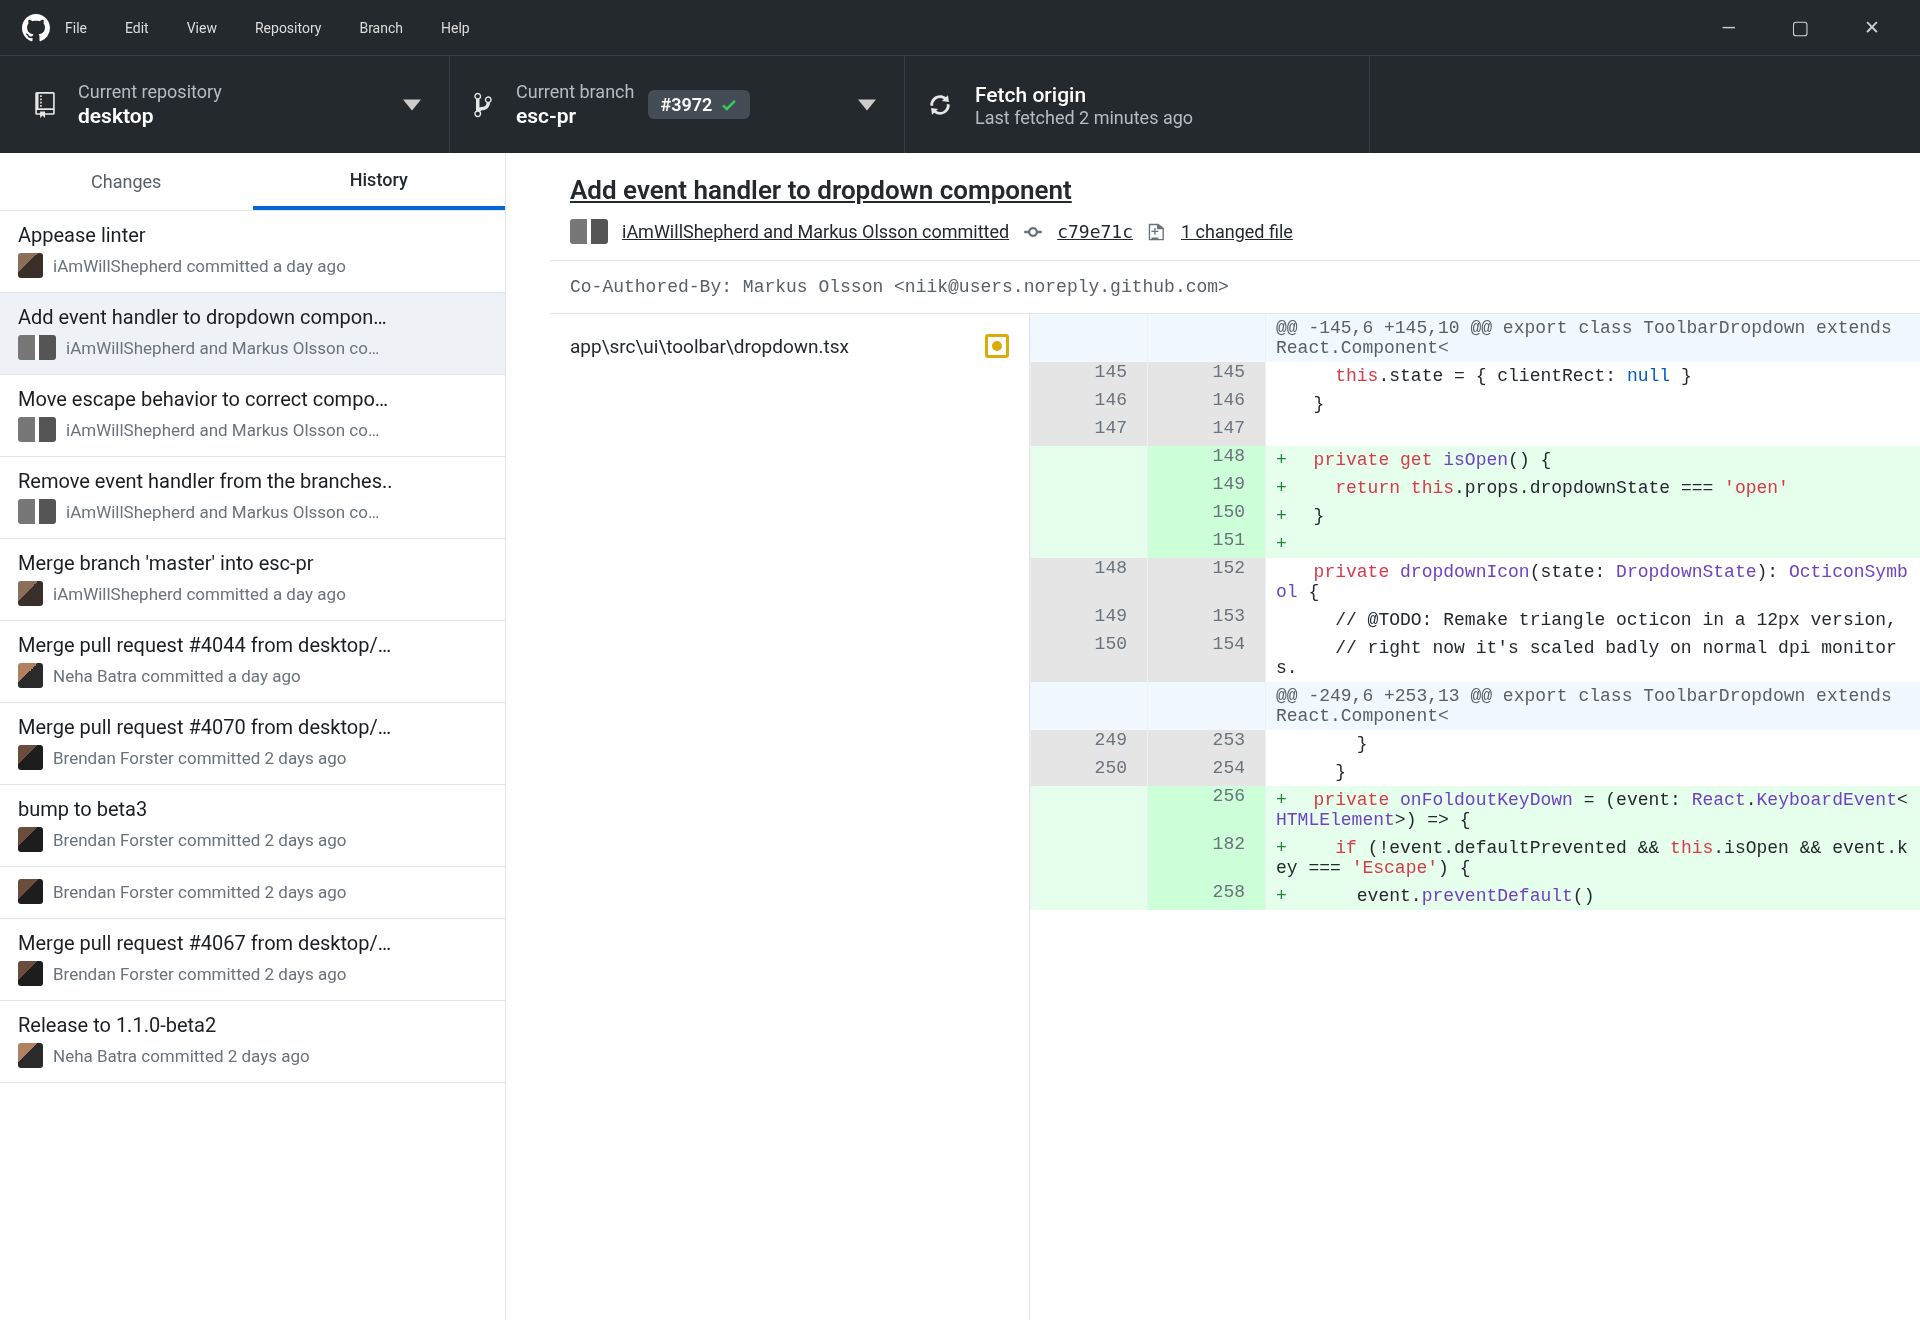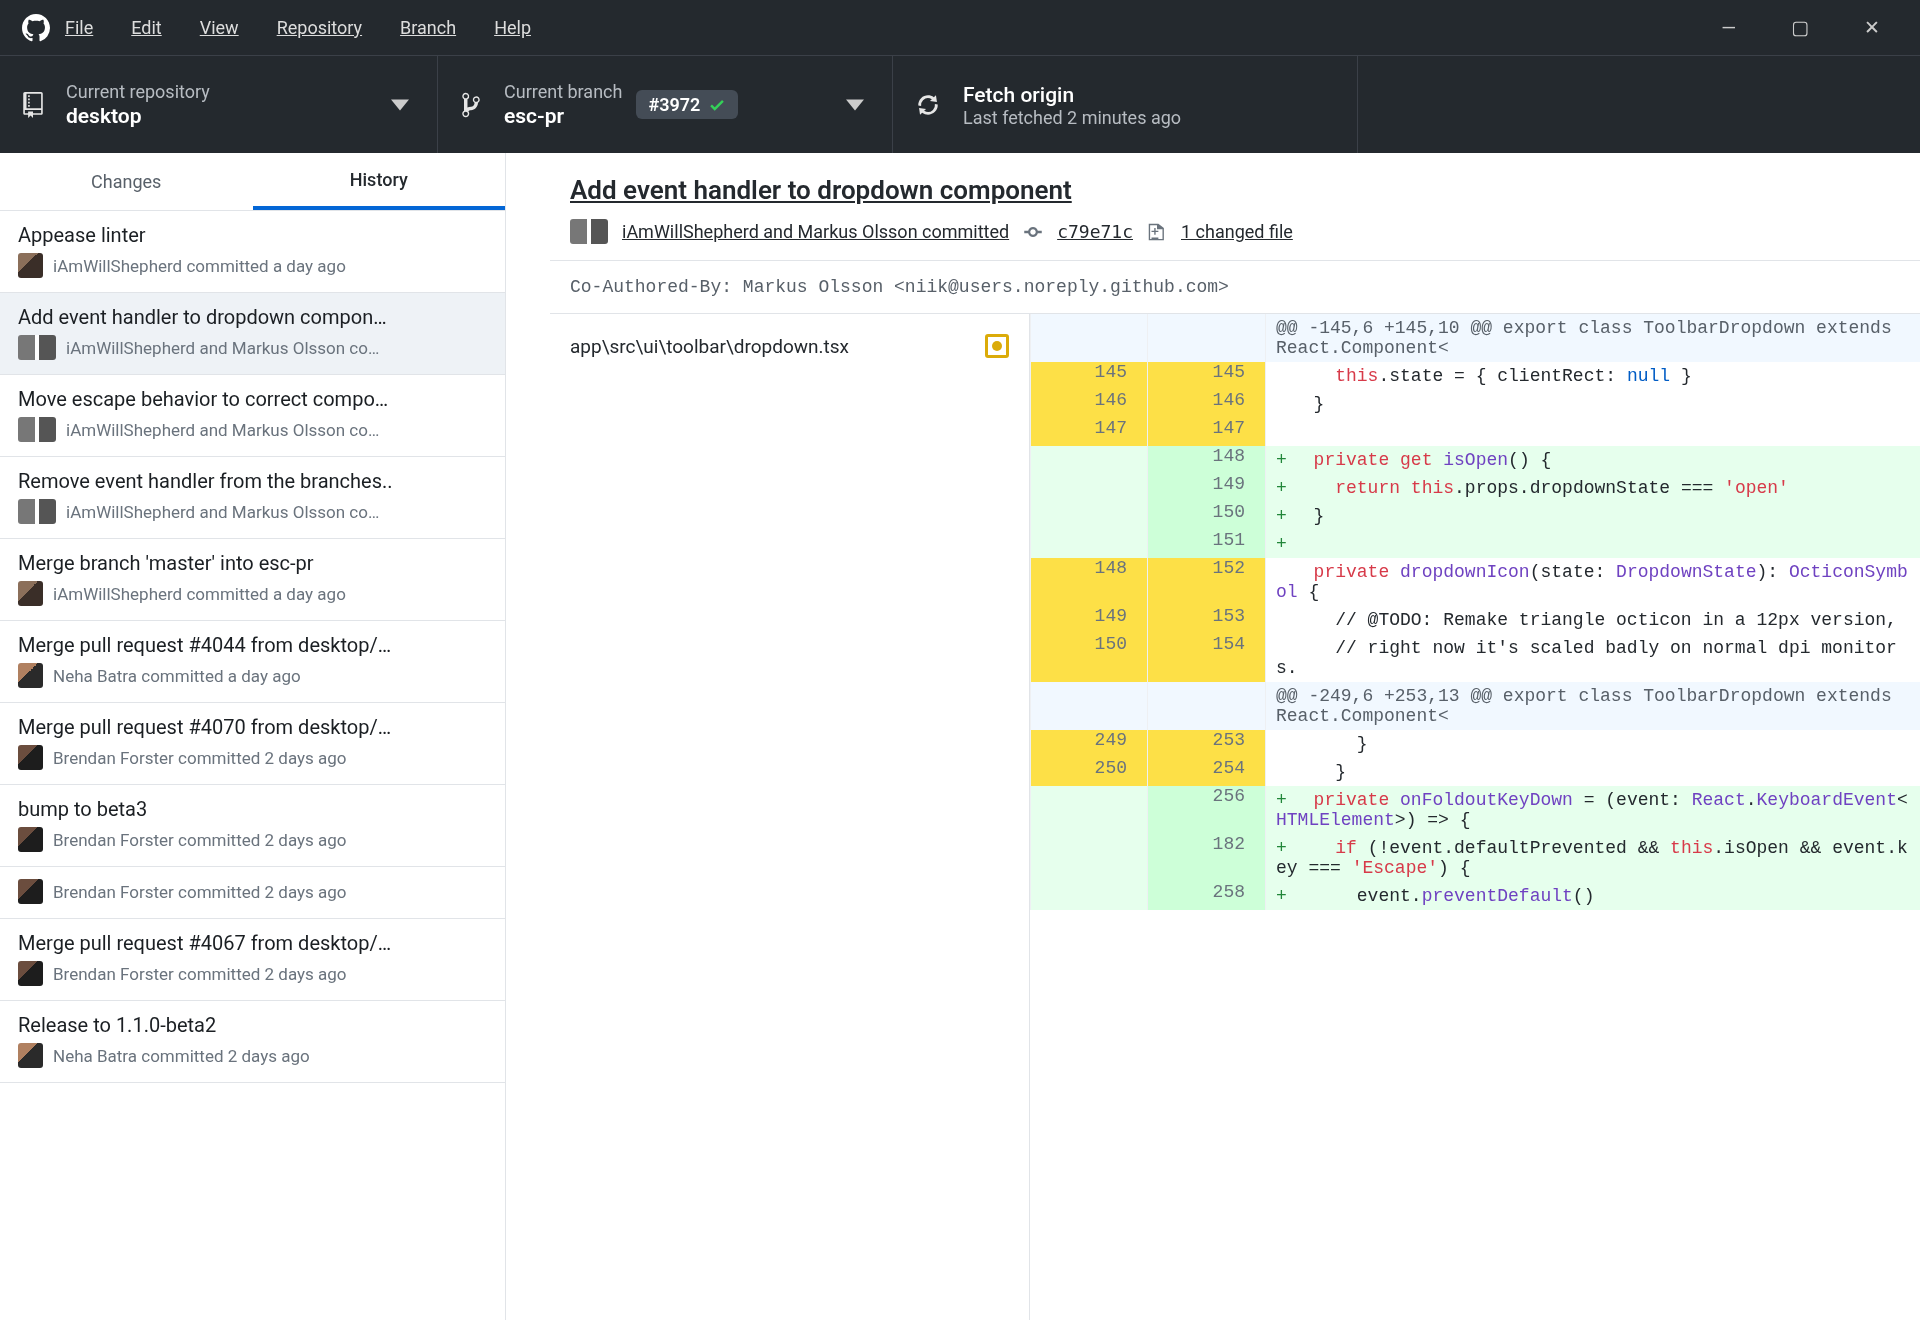--- a/index.html
+++ b/index.html
@@ -1,25 +1,25 @@
 <!DOCTYPE html>
 <html><head>
 <meta charset="utf-8">
 <style>
 * { margin:0; padding:0; box-sizing:border-box; }
 body { font-family: -apple-system, BlinkMacSystemFont, "Segoe UI", Roboto, Helvetica, Arial, sans-serif; font-size:14px; color:#24292e; background:#fff; width:1920px; height:1320px; overflow:hidden; }
 .titlebar { background:#24292e; color:#fff; height:55px; display:flex; align-items:center; padding:0 10px; }
 .titlebar .logo { width:28px; height:28px; margin:0 15px 0 12px; }
 .titlebar .menu { display:flex; gap:38px; }
-.titlebar .menu span { color:#ddd; font-size:18px; cursor:default;text-decoration:underline; }
+.titlebar .menu span { color:#ddd; font-size:14px; cursor:default; }
 .titlebar .win-controls { margin-left:auto; display:flex; gap:55px; padding-right:30px; }
 .titlebar .win-controls span { font-size:19px; color:#ccc; }
 .toolbar { background:#24292e; color:#fff; height:98px; border-top:1px solid #3b4048; display:flex; }
 .tb-section { border-right:1px solid #3b4048; display:flex; align-items:center; padding:0 22px; position:relative; }
-.tb-repo { width:438px; }
+.tb-repo { width:438px;margin-left:12px; }
 .tb-branch { width:455px; }
 .tb-fetch { width:465px; }
 .tb-icon { margin-right:22px; fill:#e6e6e6; }
 .tb-labels .sub { color:#b7bcc2; font-size:18px; }
 .tb-labels .main { color:#fff; font-size:21px; font-weight:600; margin-top:2px; }
 .tb-caret { position:absolute; right:28px; }
 .pr-badge { background:#444c56; border-radius:6px; padding:4px 12px; display:flex; align-items:center; gap:8px; margin-left:14px; }
 .pr-badge span { color:#fff; font-size:18px; font-weight:600; }
 .pr-check { fill:#34d058; }
 .mainrow { display:flex; height:calc(100% - 153px);gap:44px; }
@@ -42,21 +42,21 @@
 .commit-header h1 { font-size:26px; font-weight:600; margin-bottom:14px; }
 .commit-header .subline { display:flex; align-items:center; gap:14px; font-size:18px; color:#24292e; }
 .coauth { padding:16px 20px; font-family: "SFMono-Regular", Consolas, "Liberation Mono", Menlo, monospace; font-size:18px; color:#586069; border-bottom:1px solid #e1e4e8; }
 .diffrow { display:flex; flex:1; min-height:0; }
 .file-list { width:480px; border-right:1px solid #e1e4e8; }
 .file-item { padding:20px 20px; font-size:19px; display:flex; align-items:center; justify-content:space-between; }
 .status-dot { width:24px; height:24px; border:3px solid #dbab09; border-radius:3px; display:flex; align-items:center; justify-content:center; }
 .status-dot::after { content:""; width:10px; height:10px; background:#dbab09; border-radius:50%; }
 .diff-view { flex:1; overflow:auto; font-family:"SFMono-Regular", Consolas, "Liberation Mono", Menlo, monospace; font-size:18px; }
 .diff-line { display:flex; }
-.ln { width:118px; text-align:right; padding-right:20px; color:#6a737d; border-right:1px solid #eef0f3; background:#fde047; user-select:none; }
+.ln { width:118px; text-align:right; padding-right:20px; color:#6a737d; border-right:1px solid #eef0f3; background:#e5e5e5; user-select:none; }
 .ln1 { border-left:1px solid #eef0f3; }
 .code { flex:1; padding:4px 10px; white-space:pre-wrap; word-break:break-all; }
 .hunk .ln { background:#f1f8ff; color:#a2b4cc; }
 .hunk .code { background:#f1f8ff; color:#586069; }
 .add .ln { background:#cdffd8; }
 .add .ln.ln1 { background:#e6ffed; }
 .add .code { background:#e6ffed; }
 .sigil { display:inline-block; width:16px; color:#22863a; }
 .kw { color:#d73a49; }
 .fn { color:#6f42c1; }

